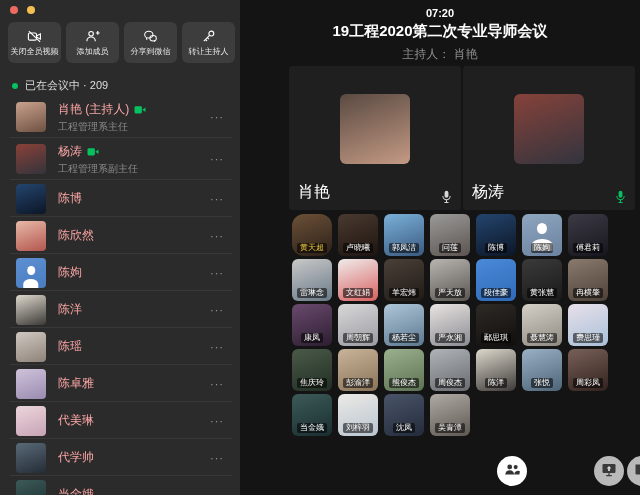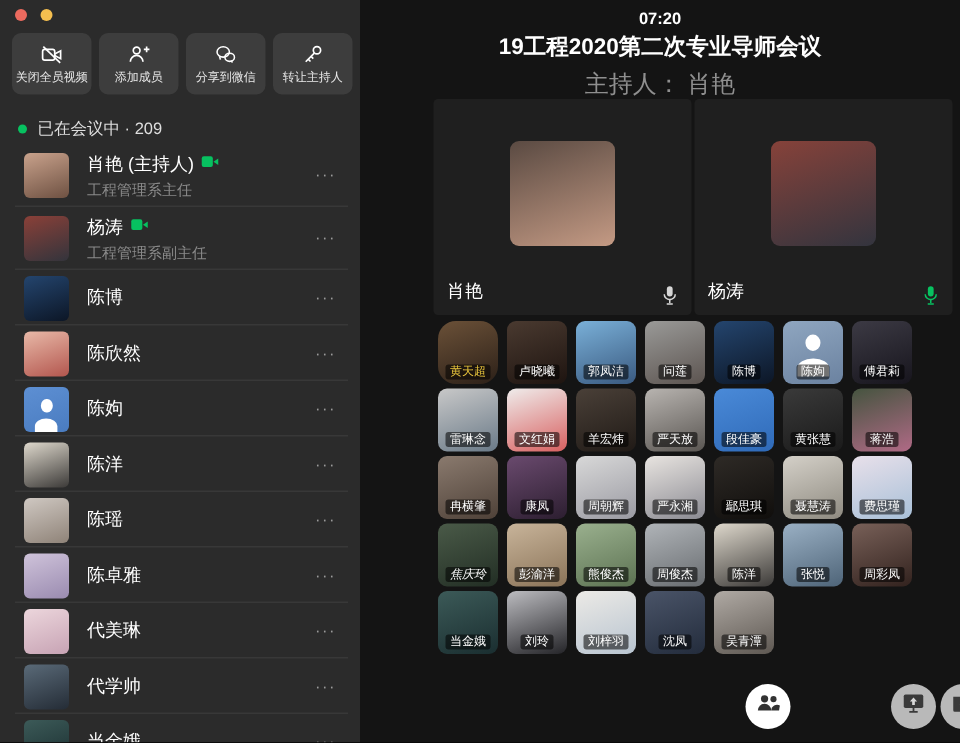--- a/index.html
+++ b/index.html
@@ -17,41 +17,41 @@
   .action-btn .lbl{font-size:8px;line-height:9px;white-space:nowrap;}
   .status{position:absolute;top:78px;left:12px;display:flex;align-items:center;gap:7px;
           font-size:11px;color:#dedede;}
   .status .gdot{width:6px;height:6px;border-radius:50%;background:#07c160;}
   .plist{position:absolute;top:96px;left:0;right:0;height:399px;overflow:hidden;}
   .p-item{position:relative;display:flex;align-items:center;padding:0 16px;box-sizing:border-box;cursor:pointer;}
   .p-item.two{height:42px}.p-item.one{height:37px}
   .p-item::after{content:"";position:absolute;left:10px;right:8px;bottom:0;height:1px;background:#383838;}
   .p-avatar{width:30px;height:30px;border-radius:4px;flex:none;display:flex;align-items:flex-end;justify-content:center;overflow:hidden;}
   .p-body{margin-left:12px;flex:1;min-width:0;}
-  .p-name{font-size:12px;color:#ffffff;display:flex;align-items:center;gap:5px;white-space:nowrap;}
+  .p-name{font-size:12px;color:#fca5a5;display:flex;align-items:flex-end;gap:5px;white-space:nowrap;}
   .p-sub{font-size:10px;color:#8a8a8a;margin-top:2px;white-space:nowrap;}
   .p-more{color:#9a9a9a;font-size:11px;letter-spacing:1px;flex:none;}
   .cam{display:none;}
   .sil{display:none;position:relative;width:60%;height:72%;}
   .sil::before{content:"";position:absolute;top:0;left:50%;transform:translateX(-50%);
                width:42%;height:42%;background:#fff;border-radius:50%;}
   .sil::after{content:"";position:absolute;bottom:-2px;left:50%;transform:translateX(-50%);
               width:86%;height:48%;background:#fff;border-radius:50% 50% 0 0;}
 
   
   .main{position:absolute;left:240px;top:0;width:400px;height:495px;background:#141414;}
   .timer{position:absolute;top:7px;left:0;right:0;text-align:center;font-size:11px;font-weight:bold;color:#fff;}
   .title{position:absolute;top:22px;left:0;right:0;text-align:center;font-size:15px;font-weight:bold;color:#fff;white-space:nowrap;}
-  .host{position:absolute;top:46px;left:0;right:0;text-align:center;font-size:16px;color:#8f8f8f;}
+  .host{position:absolute;top:46px;left:0;right:0;text-align:center;font-size:12px;color:#8f8f8f;}
 
   .stage{position:absolute;top:66px;left:49px;width:346px;height:144px;display:flex;gap:2px;}
   .stage-tile{flex:1;background:#1f1f1f;border-radius:3px;position:relative;cursor:pointer;}
   .stage-avatar{position:absolute;left:50%;top:44%;transform:translate(-50%,-50%);
                 width:70px;height:70px;border-radius:6px;}
-  .stage-name{position:absolute;left:9px;bottom:7px;font-size:12px;color:#fff;text-align:right;}
+  .stage-name{position:absolute;left:9px;bottom:7px;font-size:16px;color:#fff;text-align:right;}
   .stage-mic{position:absolute;right:9px;bottom:6px;width:11px;height:14px;}
 
   .grid{position:absolute;top:214px;left:52px;display:grid;grid-template-columns:repeat(7,40px);
         grid-auto-rows:42px;gap:3px 6px;}
   .g-tile{border-radius:6px;position:relative;overflow:hidden;background:#2a2a2a;cursor:pointer;}
   .g-name{position:absolute;bottom:3px;left:50%;transform:translateX(-50%);
           background:rgba(0,0,0,0.55);color:#fff;font-size:8px;line-height:10px;
           padding:0 3px;border-radius:2px;white-space:nowrap;max-width:38px;overflow:hidden;}
 
   
@@ -332,53 +332,53 @@
     <span class="g-name">严天放</span>
   </div>
         <div class="g-tile" style="background: linear-gradient(160deg, rgb(74, 138, 216), rgb(47, 106, 184));">
 
     <span class="g-name">段佳豪</span>
   </div>
         <div class="g-tile" style="background: linear-gradient(160deg, rgb(58, 58, 58), rgb(26, 26, 26));">
 
     <span class="g-name">黄张慧</span>
   </div>
-        <div class="g-tile" style="background: linear-gradient(160deg, rgb(69, 84, 63), rgb(176, 106, 134));">
-
-    <span class="g-name">蒋浩</span>
-  </div>
         <div class="g-tile" style="background: linear-gradient(160deg, rgb(138, 122, 110), rgb(78, 65, 56));">
 
     <span class="g-name">冉横肇</span>
   </div>
         <div class="g-tile" style="background: linear-gradient(160deg, rgb(106, 74, 110), rgb(44, 30, 48));">
 
     <span class="g-name">康凤</span>
   </div>
         <div class="g-tile" style="background: linear-gradient(160deg, rgb(216, 216, 216), rgb(154, 154, 162));">
 
     <span class="g-name">周朝辉</span>
   </div>
+        <div class="g-tile" style="background: linear-gradient(160deg, rgb(174, 198, 216), rgb(92, 120, 144));">
+
+    <span class="g-name">杨若尘</span>
+  </div>
         <div class="g-tile" style="background: linear-gradient(160deg, rgb(232, 228, 224), rgb(138, 138, 146));">
 
     <span class="g-name">严永湘</span>
   </div>
         <div class="g-tile" style="background: linear-gradient(160deg, rgb(46, 42, 38), rgb(16, 14, 12));">
 
     <span class="g-name">鄢思琪</span>
   </div>
         <div class="g-tile" style="background: linear-gradient(160deg, rgb(212, 208, 200), rgb(142, 138, 128));">
 
     <span class="g-name">聂慧涛</span>
   </div>
         <div class="g-tile" style="background: linear-gradient(160deg, rgb(232, 224, 234), rgb(168, 192, 216));">
 
     <span class="g-name">费思瑾</span>
   </div>
-        <div class="g-tile" style="background: linear-gradient(160deg, rgb(74, 90, 72), rgb(34, 46, 36)); font-style: italic;">
+        <div class="g-tile" style="background: linear-gradient(160deg, rgb(74, 90, 72), rgb(34, 46, 36));">
 
     <span class="g-name">焦庆玲</span>
   </div>
         <div class="g-tile" style="background: linear-gradient(160deg, rgb(200, 180, 154), rgb(138, 115, 88));">
 
     <span class="g-name">彭渝洋</span>
   </div>
         <div class="g-tile" style="background: linear-gradient(160deg, rgb(154, 176, 142), rgb(92, 114, 82)); padding-left: 36px;">
 
     <span class="g-name">熊俊杰</span>
@@ -395,24 +395,20 @@
 
     <span class="g-name">张悦</span>
   </div>
         <div class="g-tile" style="background: linear-gradient(160deg, rgb(120, 96, 88), rgb(50, 34, 30));">
 
     <span class="g-name">周彩凤</span>
   </div>
         <div class="g-tile" style="background: linear-gradient(160deg, rgb(60, 90, 88), rgb(26, 46, 48));">
 
     <span class="g-name">当金娥</span>
-  </div>
-        <div class="g-tile" style="background: linear-gradient(160deg, rgb(188, 188, 192), rgb(36, 36, 40));">
-
-    <span class="g-name">刘玲</span>
   </div>
         <div class="g-tile" style="background: linear-gradient(160deg, rgb(236, 234, 230), rgb(184, 196, 208));">
 
     <span class="g-name">刘梓羽</span>
   </div>
         <div class="g-tile" style="background: linear-gradient(160deg, rgb(74, 84, 104), rgb(35, 44, 60));">
 
     <span class="g-name">沈凤</span>
   </div>
         <div class="g-tile" style="background: linear-gradient(160deg, rgb(176, 170, 164), rgb(94, 88, 82));">

